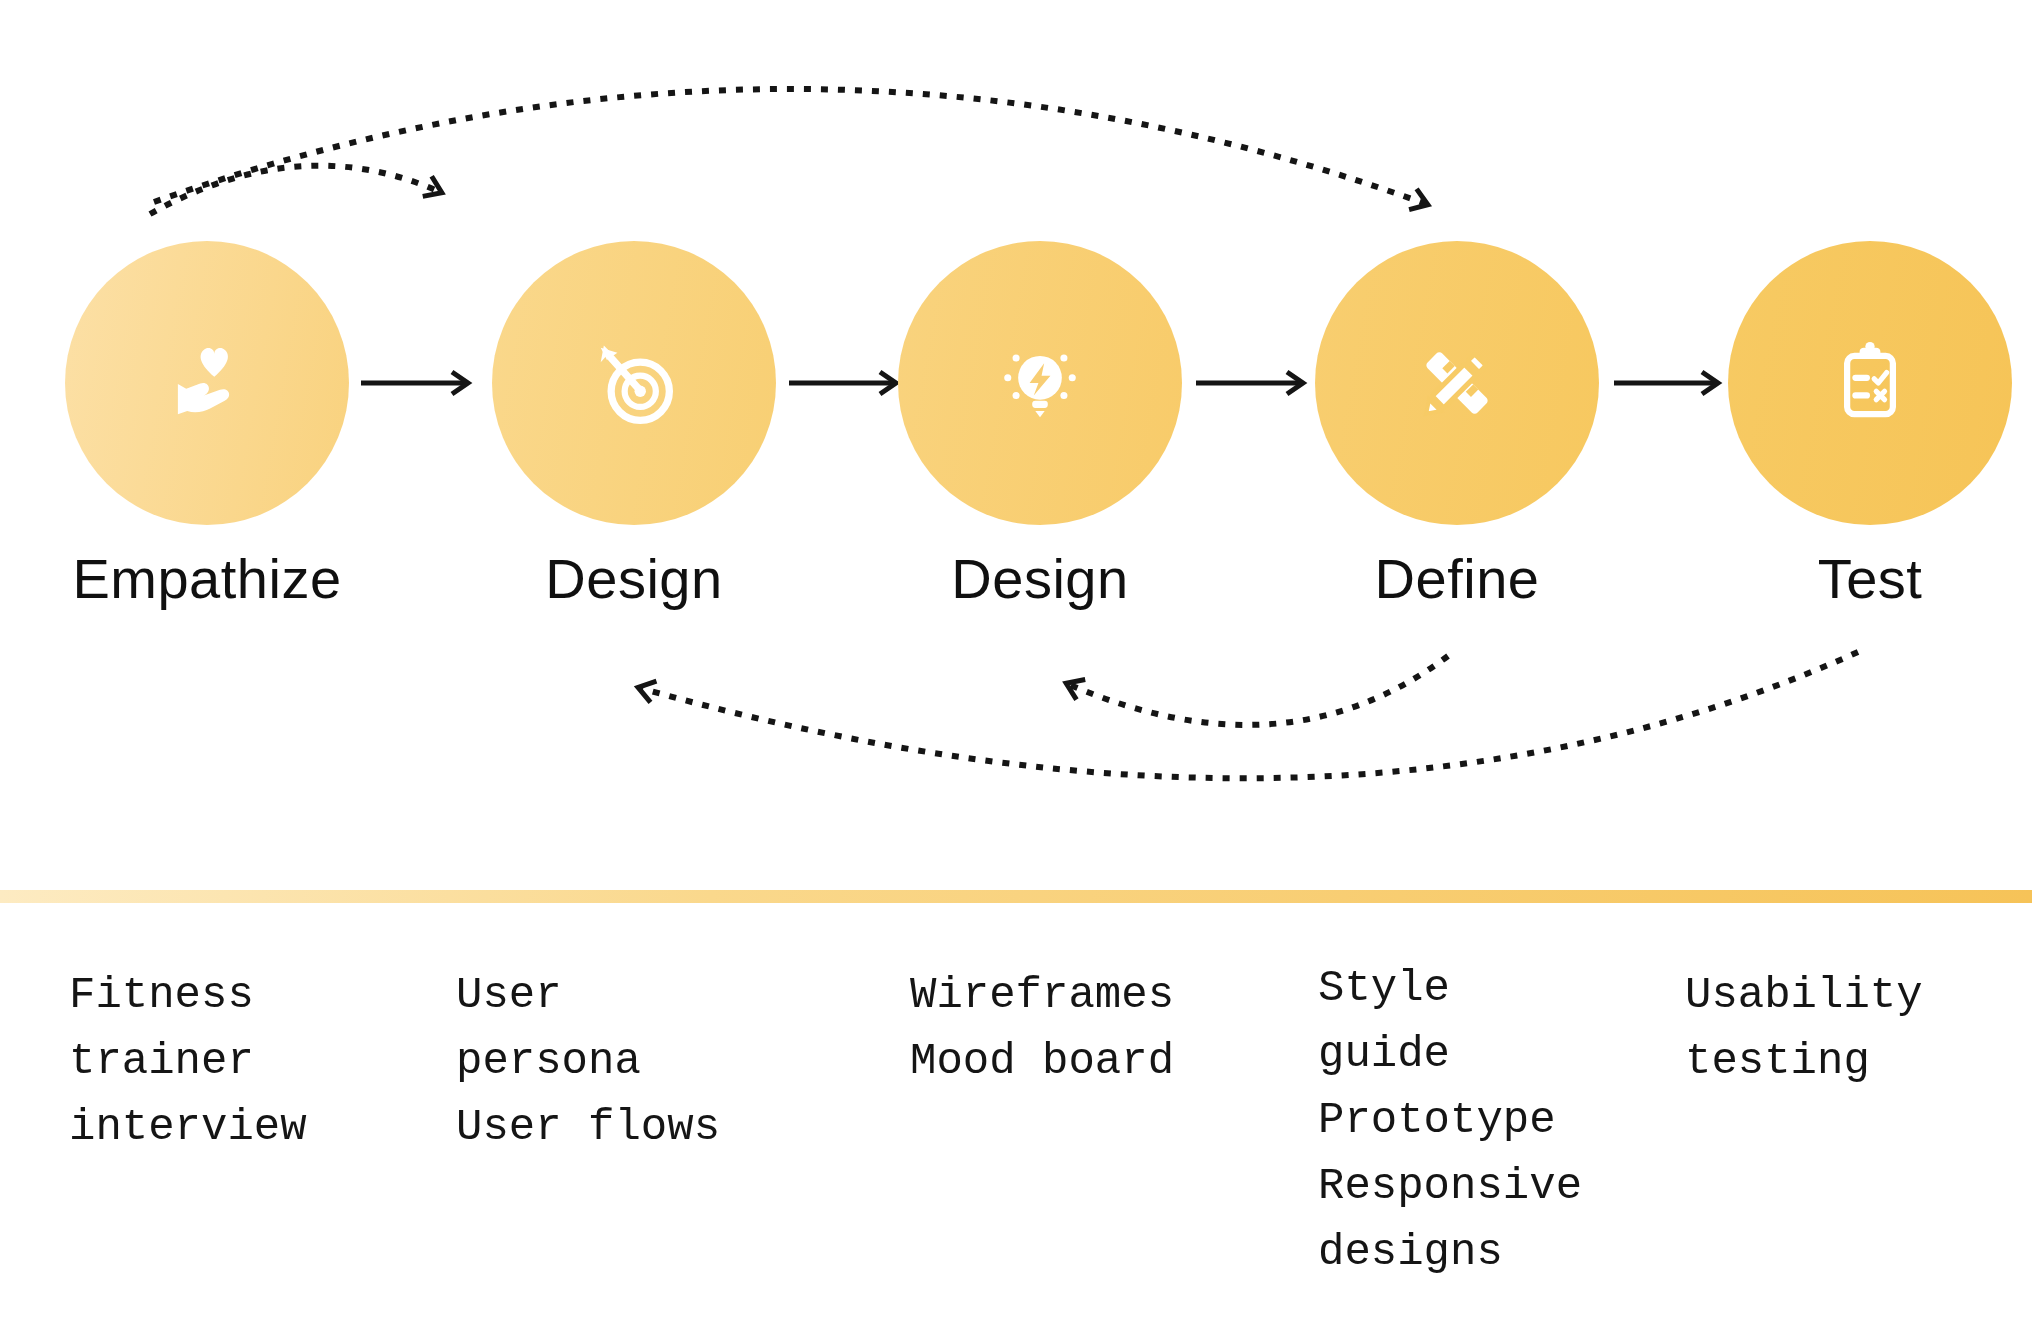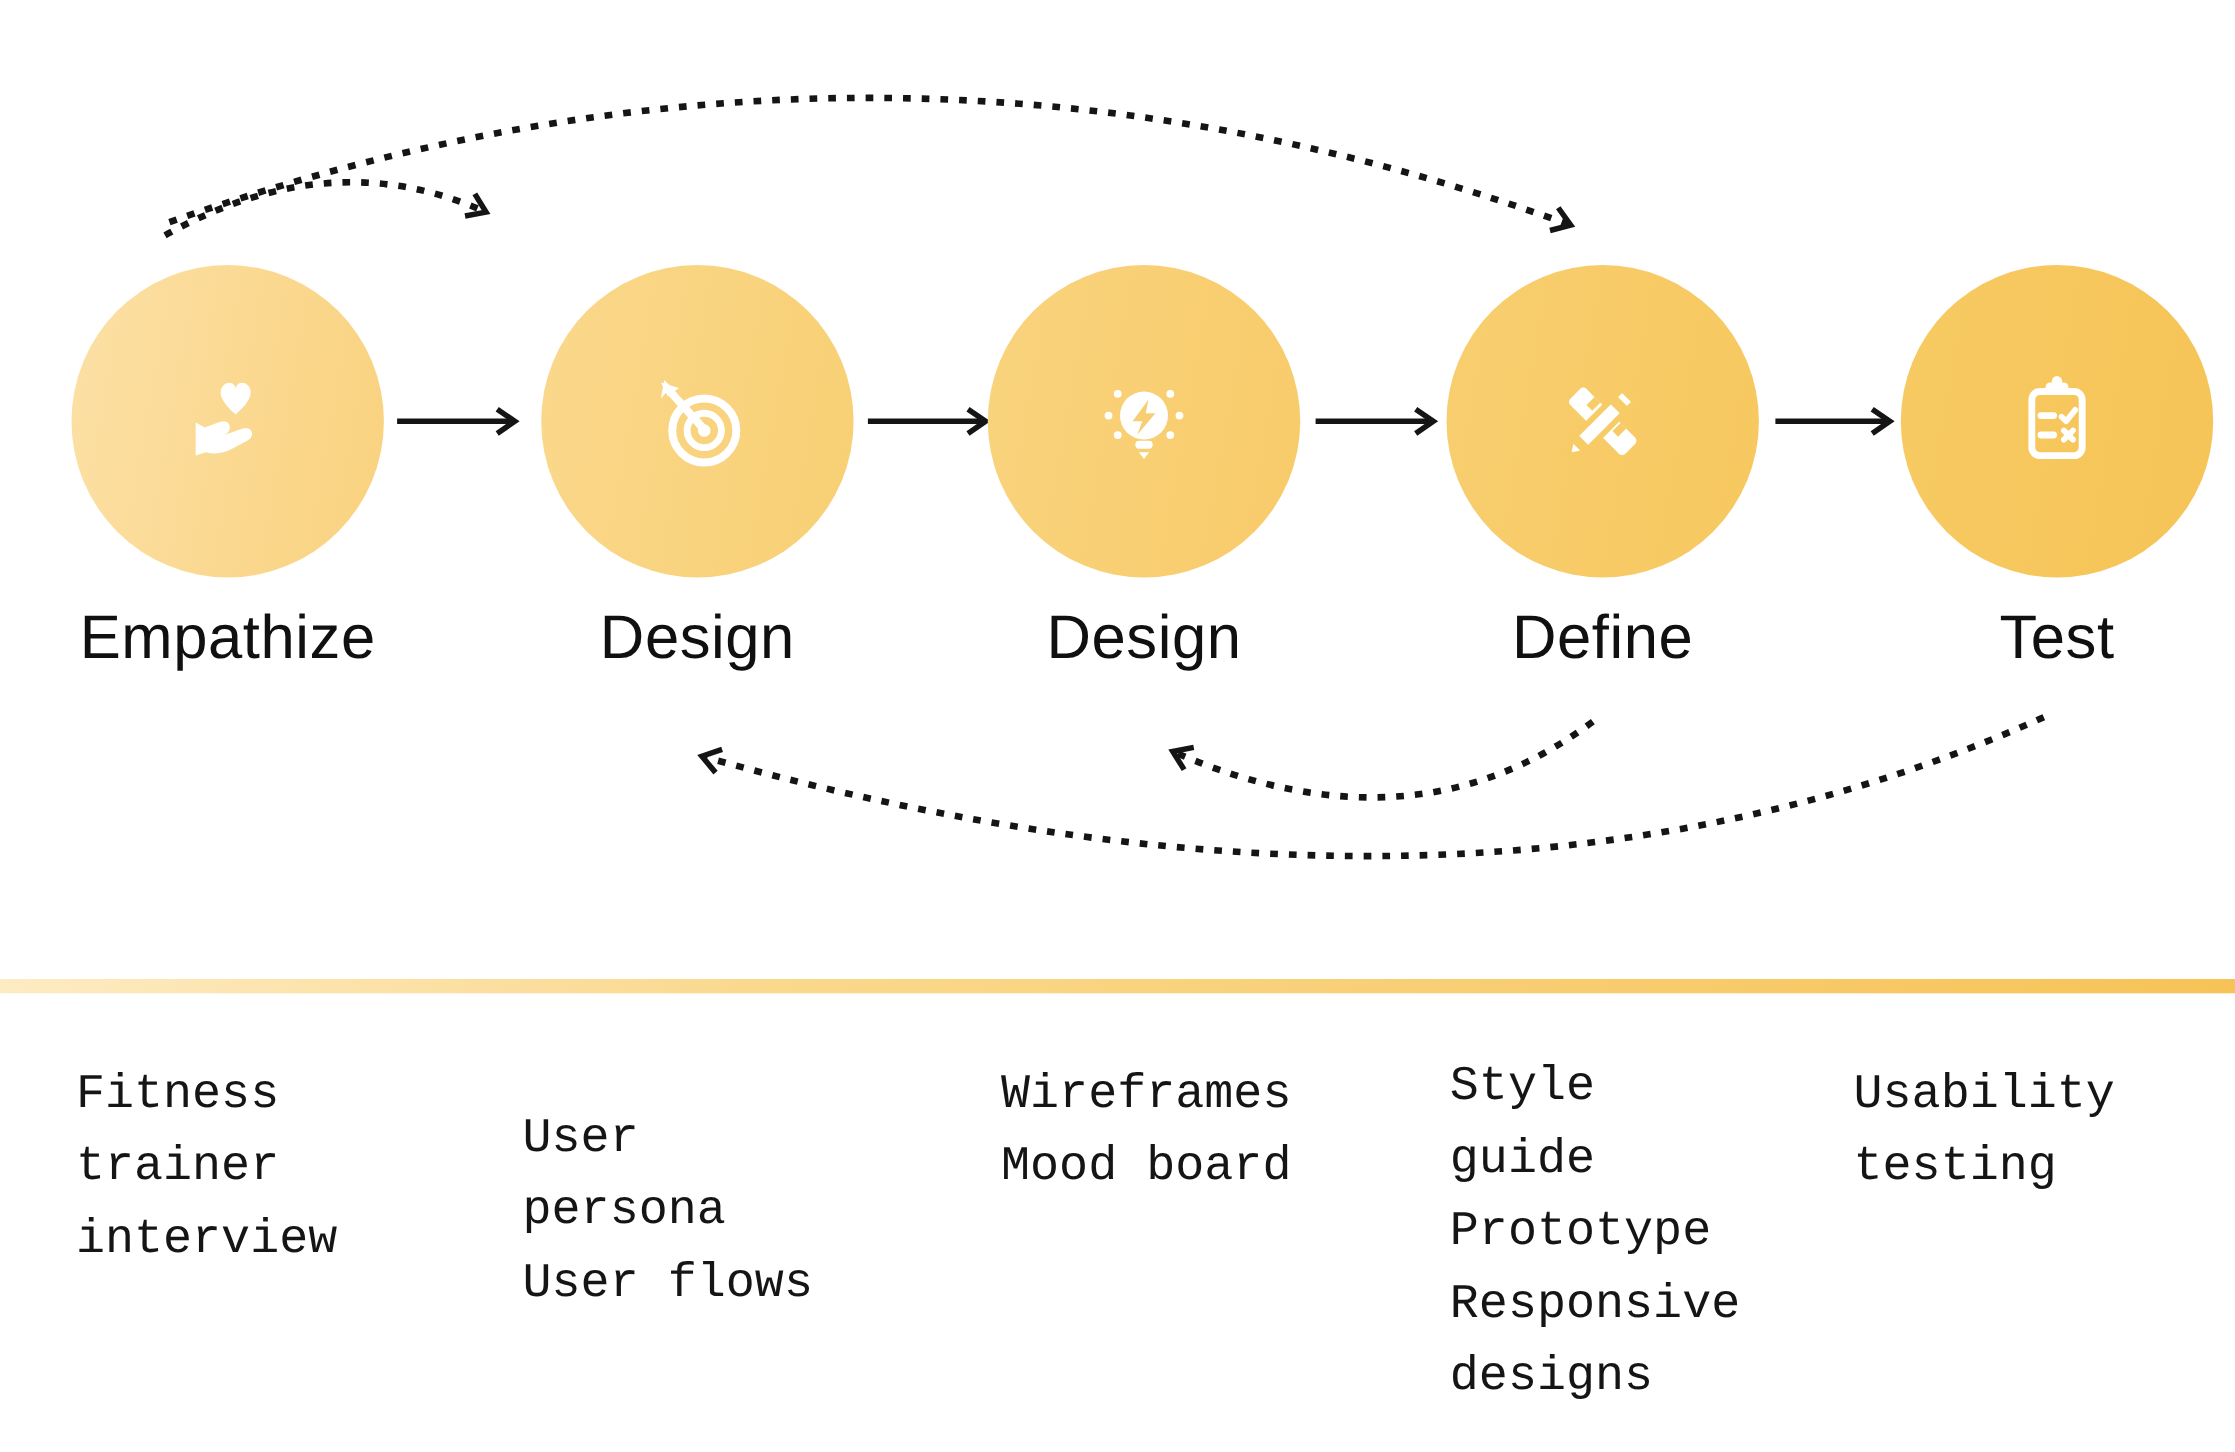--- a/index.html
+++ b/index.html
@@ -118,21 +118,21 @@
   <div class="stage-label" style="left:414px;">Design</div>
   <div class="stage-label" style="left:820px;">Design</div>
   <div class="stage-label" style="left:1237px;">Define</div>
   <div class="stage-label" style="left:1650px;">Test</div>
 
   <div class="divider" style="background: linear-gradient(90deg, rgb(253, 235, 194), rgb(250, 216, 140) 35%, rgb(246, 195, 88));"></div>
 
   <div class="deliv-col" style="left:69px;width:340px;">
     <div>Fitness trainer interview</div>
   </div>
-  <div class="deliv-col" style="left:475px;width:310px;margin-top:40px;">
+  <div class="deliv-col" style="left:456px;width:310px;">
     <div>User persona</div>
     <div>User flows</div>
   </div>
   <div class="deliv-col" style="left:910px;width:310px;">
     <div>Wireframes</div>
     <div>Mood board</div>
   </div>
   <div class="deliv-col" style="left:1318px;width:260px;top:955px;">
     <div>Style guide</div>
     <div>Prototype</div>

